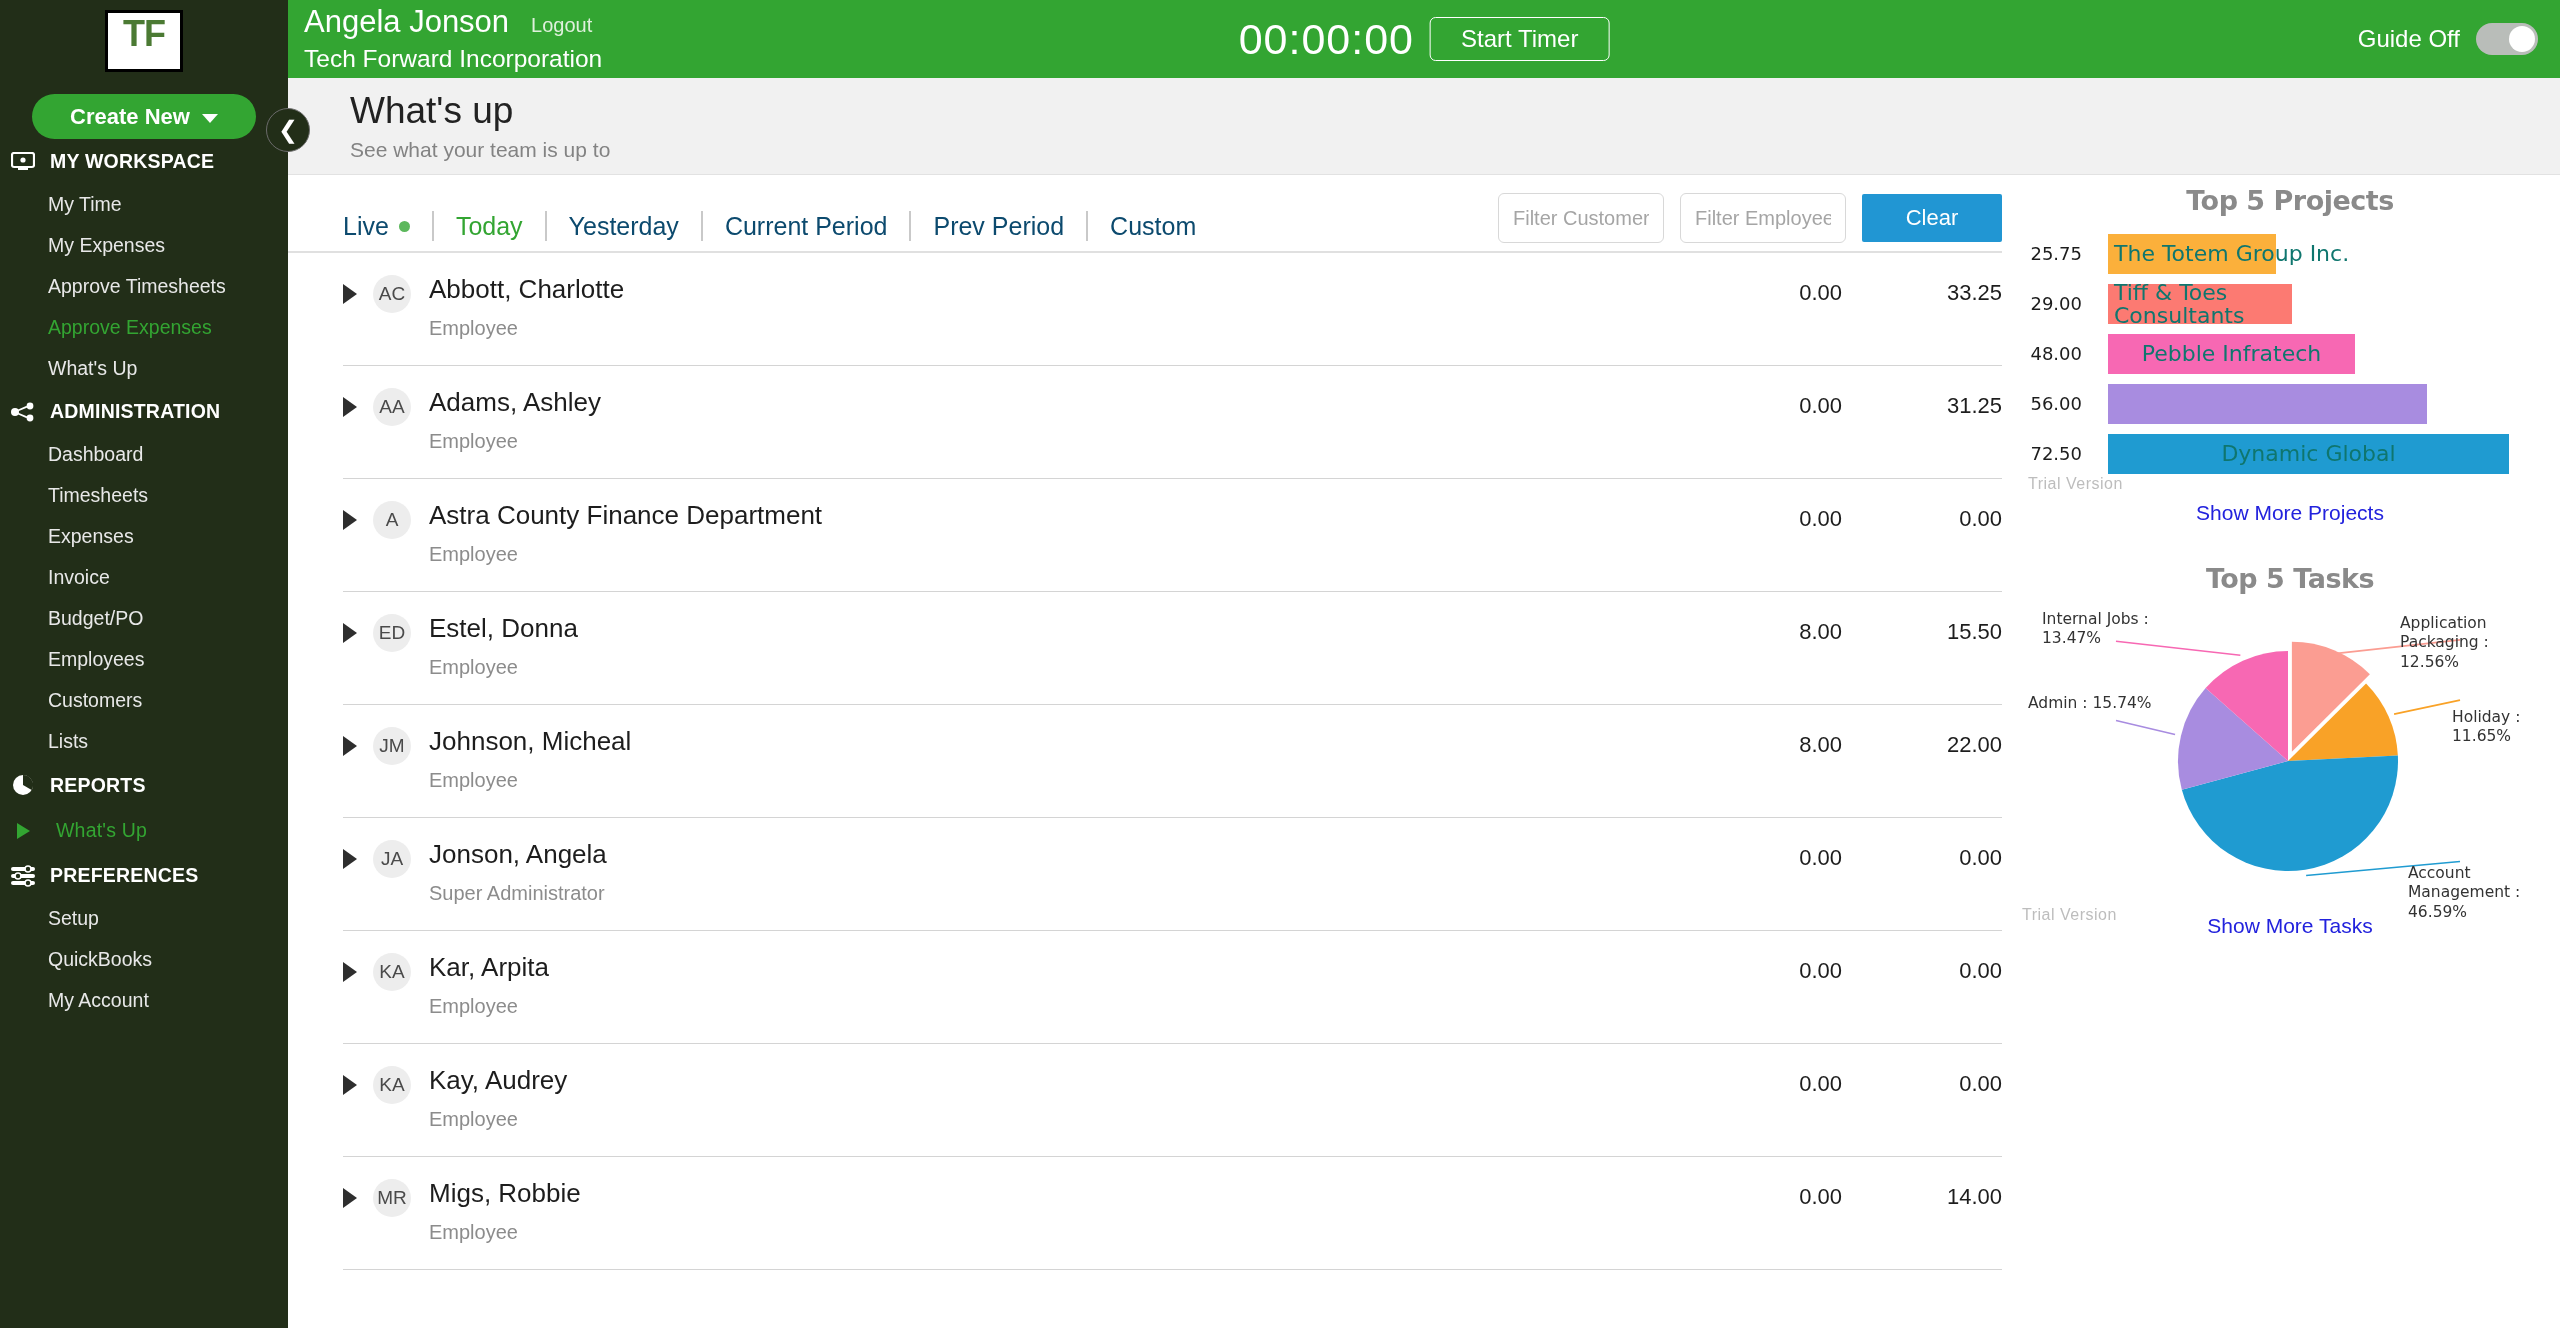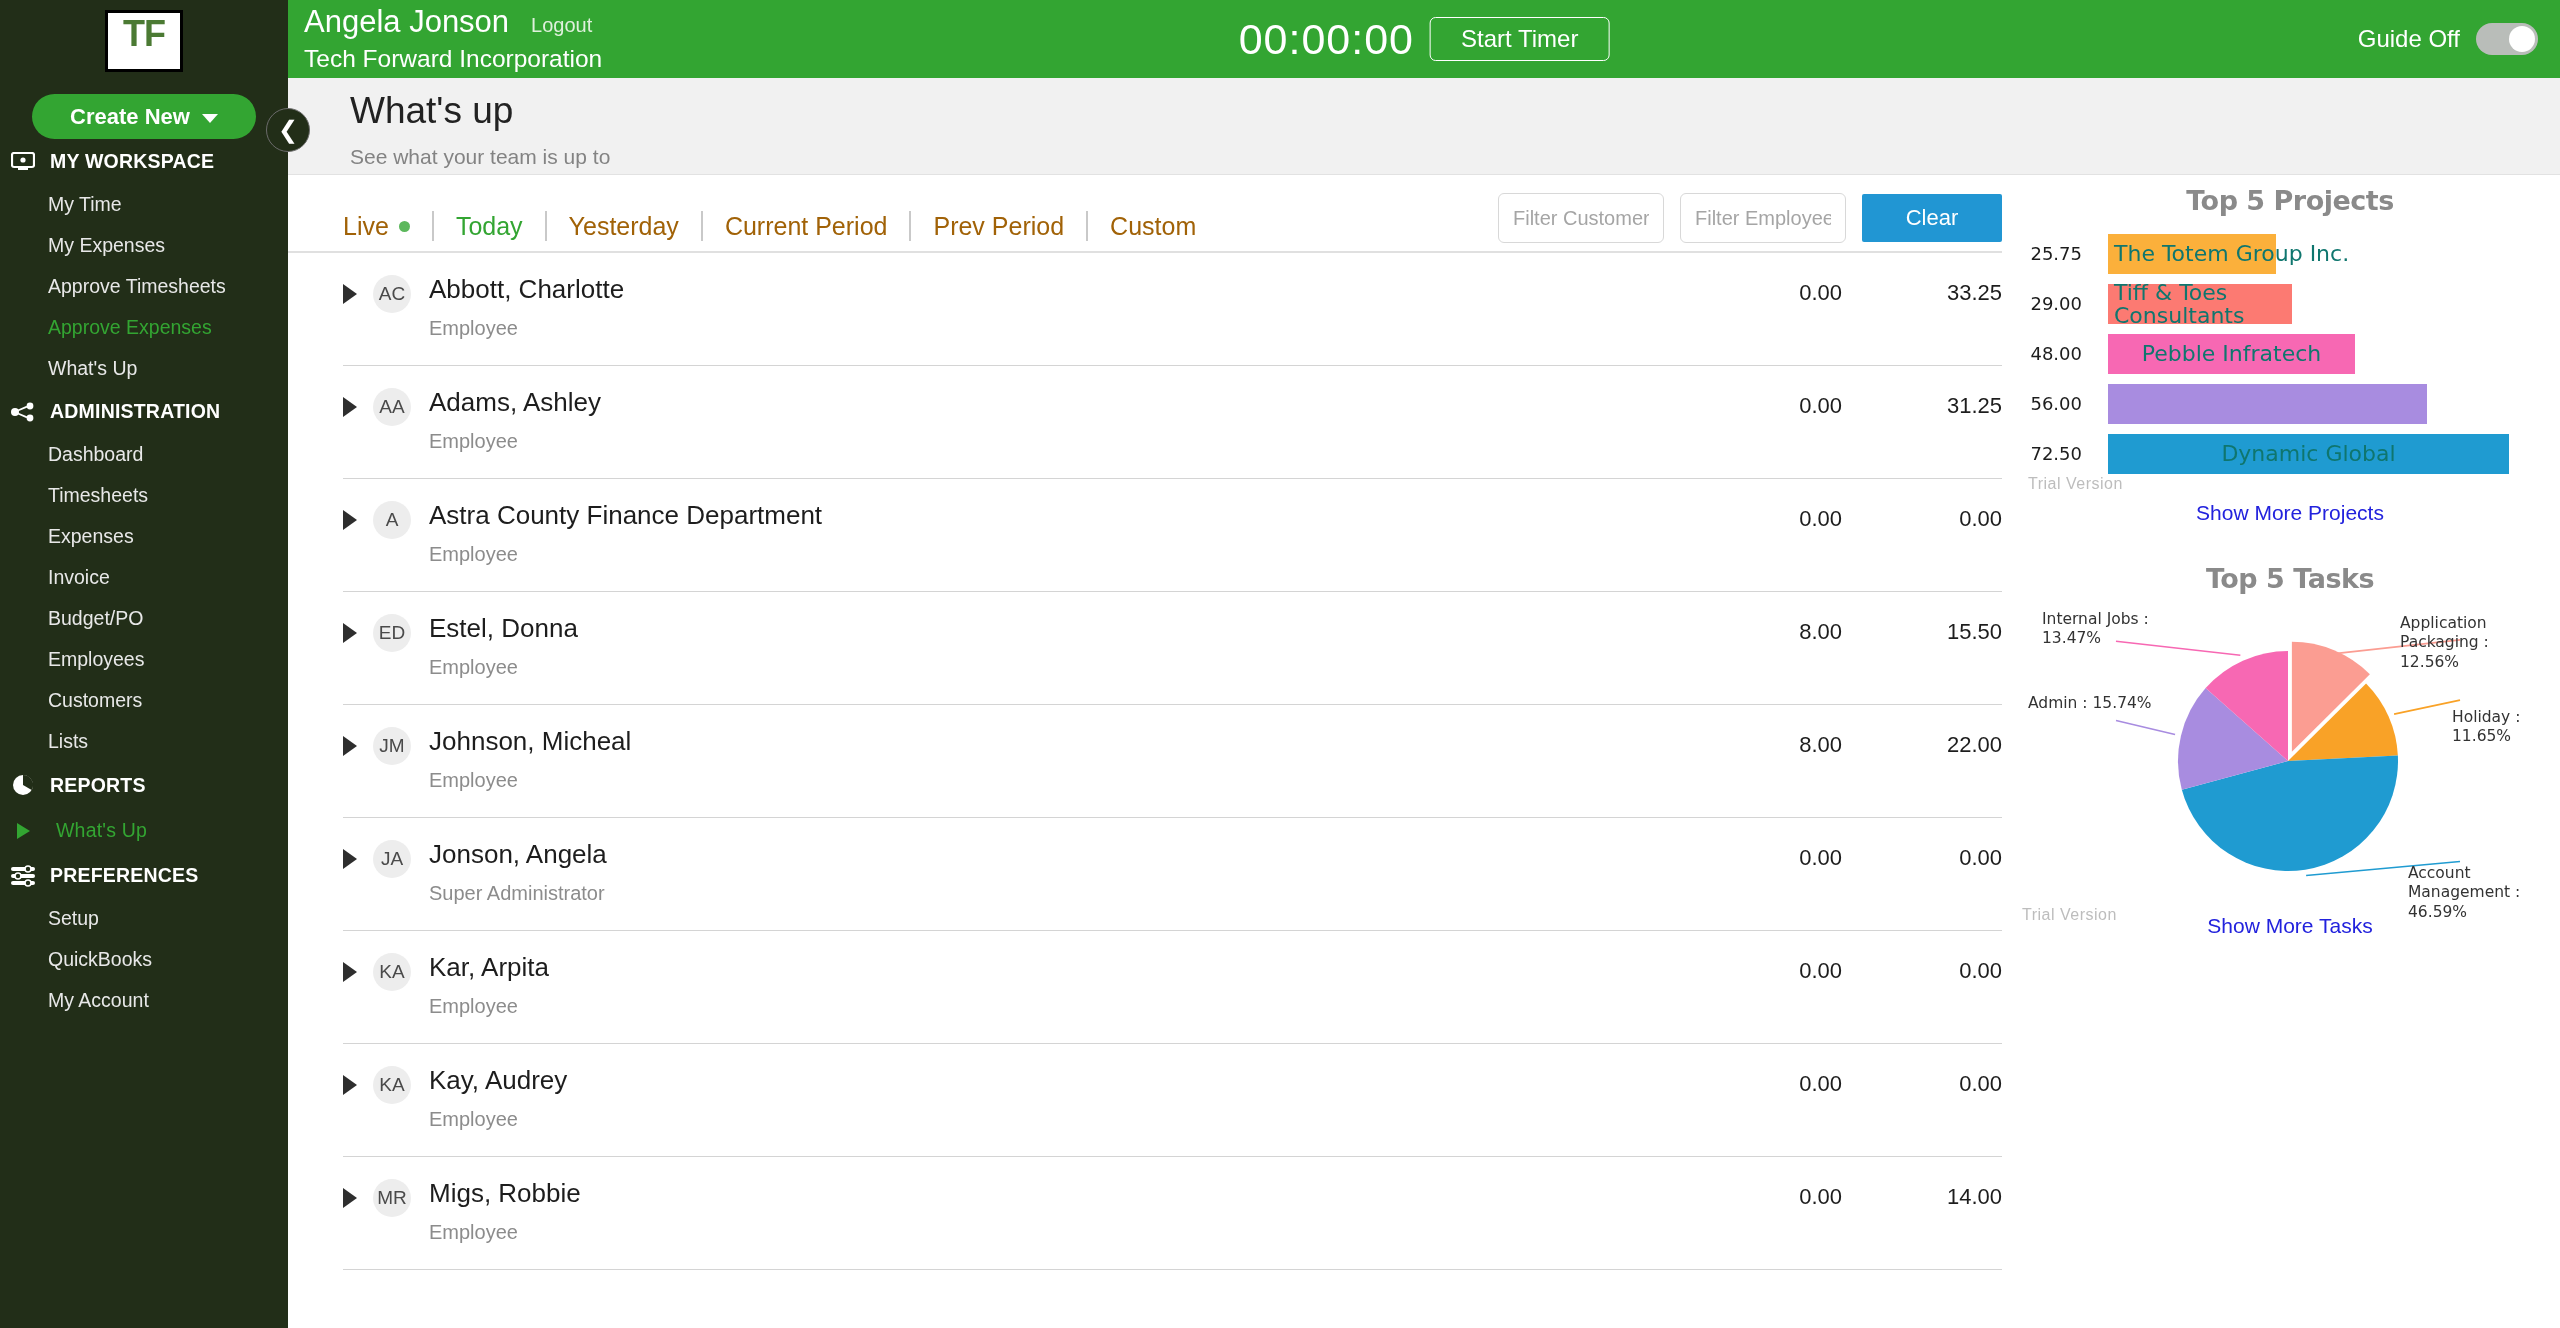--- a/index.html
+++ b/index.html
@@ -78,41 +78,41 @@
   .toggle .knob {
     position:absolute; right:3px; top:3px; width:26px; height:26px;
     border-radius:50%; background:#fff;
   }
 
   .pagehead {
     background:#f1f1f1; height:97px; padding:12px 0 0 62px;
     border-bottom:1px solid #e2e2e2; flex:none;
   }
   .pagehead h1 { font-size:37px; font-weight:normal; color:#222; line-height:1.15; }
-  .pagehead p { font-size:21px; color:#838383; margin-top:12px; }
+  .pagehead p { font-size:21px; color:#838383; margin-top:5px; }
 
   .collapse-btn {
     position:absolute; left:-22px; top:108px; width:44px; height:44px;
     border-radius:50%; background:#222e18; color:#fff; display:flex;
     align-items:center; justify-content:center; font-size:24px; cursor:pointer;
     border:1px solid #6b6b6b; z-index:9;
   }
 
   .content { flex:1; display:flex; background:#fff; overflow:hidden; }
   .left-col { flex:1; padding:0 0 0 0; min-width:0; }
   .right-col { width:540px; min-width:540px; padding-top:10px; }
 
   
   .tabrow {
     display:flex; align-items:center; padding:26px 0 0 55px; gap:0;
     border-bottom:2px solid #e0e0e0; height:78px; margin-right:18px;
     position:relative;
   }
   .tab {
-    font-size:25px; color:#a16207; padding:0 22px; cursor:pointer;
+    font-size:25px; color:#0c4a6e; padding:0 22px; cursor:pointer;
     display:flex; align-items:center; gap:10px; line-height:1;
   }
   .tab:first-child { padding-left:0; }
   .tab.active { color:#33a532; }
   .livedot { width:11px; height:11px; border-radius:50%; background:#5cb85c; display:inline-block; }
   .tabsep { width:2px; height:30px; background:#c9c9c9; }
 
   .filters { position:absolute; right:0; top:18px; display:flex; gap:16px; align-items:center; }
   .filters input {
     width:166px; height:50px; border:1px solid #d8d8d8; background:#fff;

